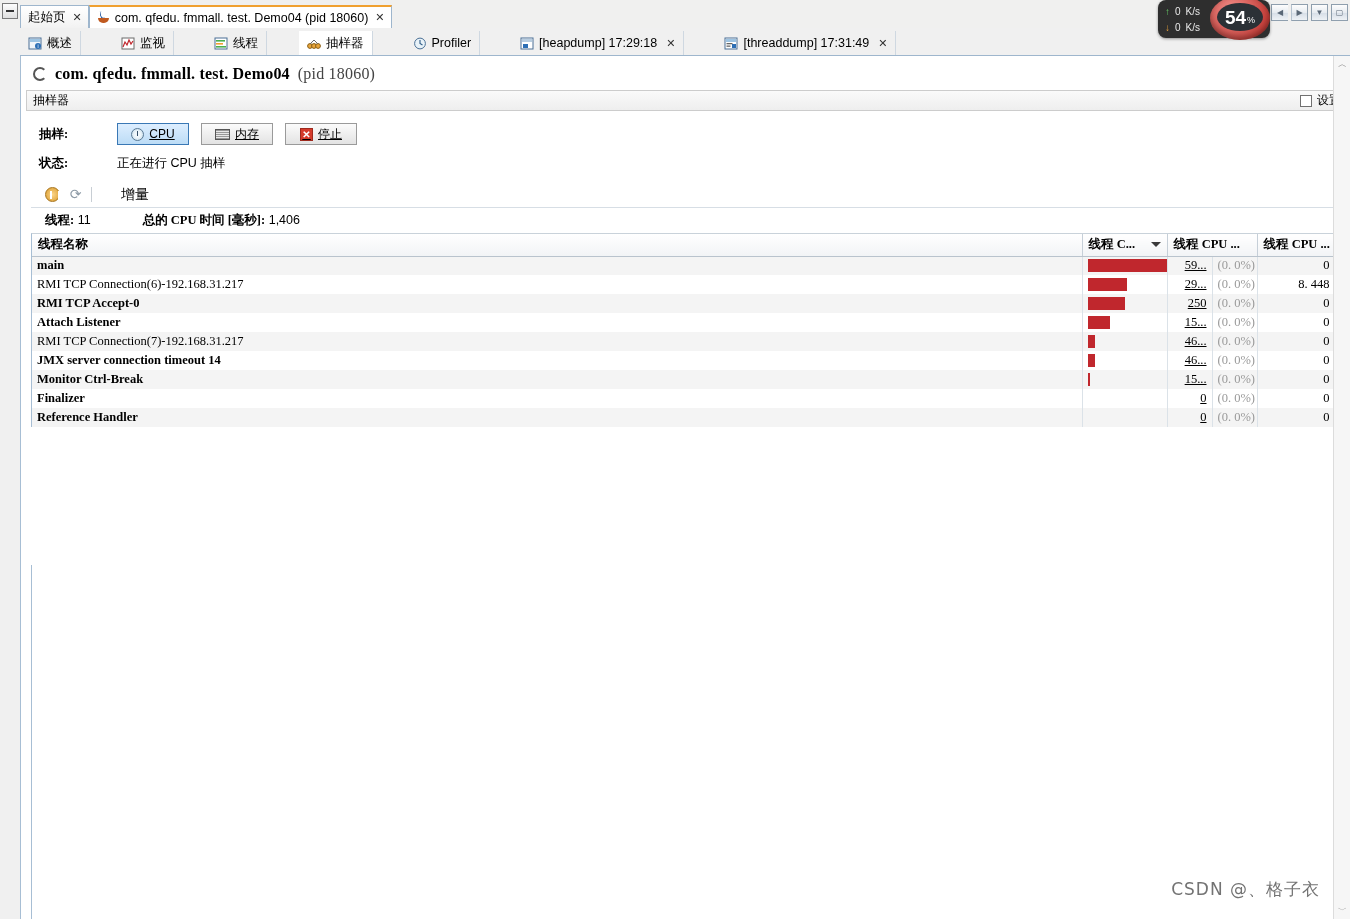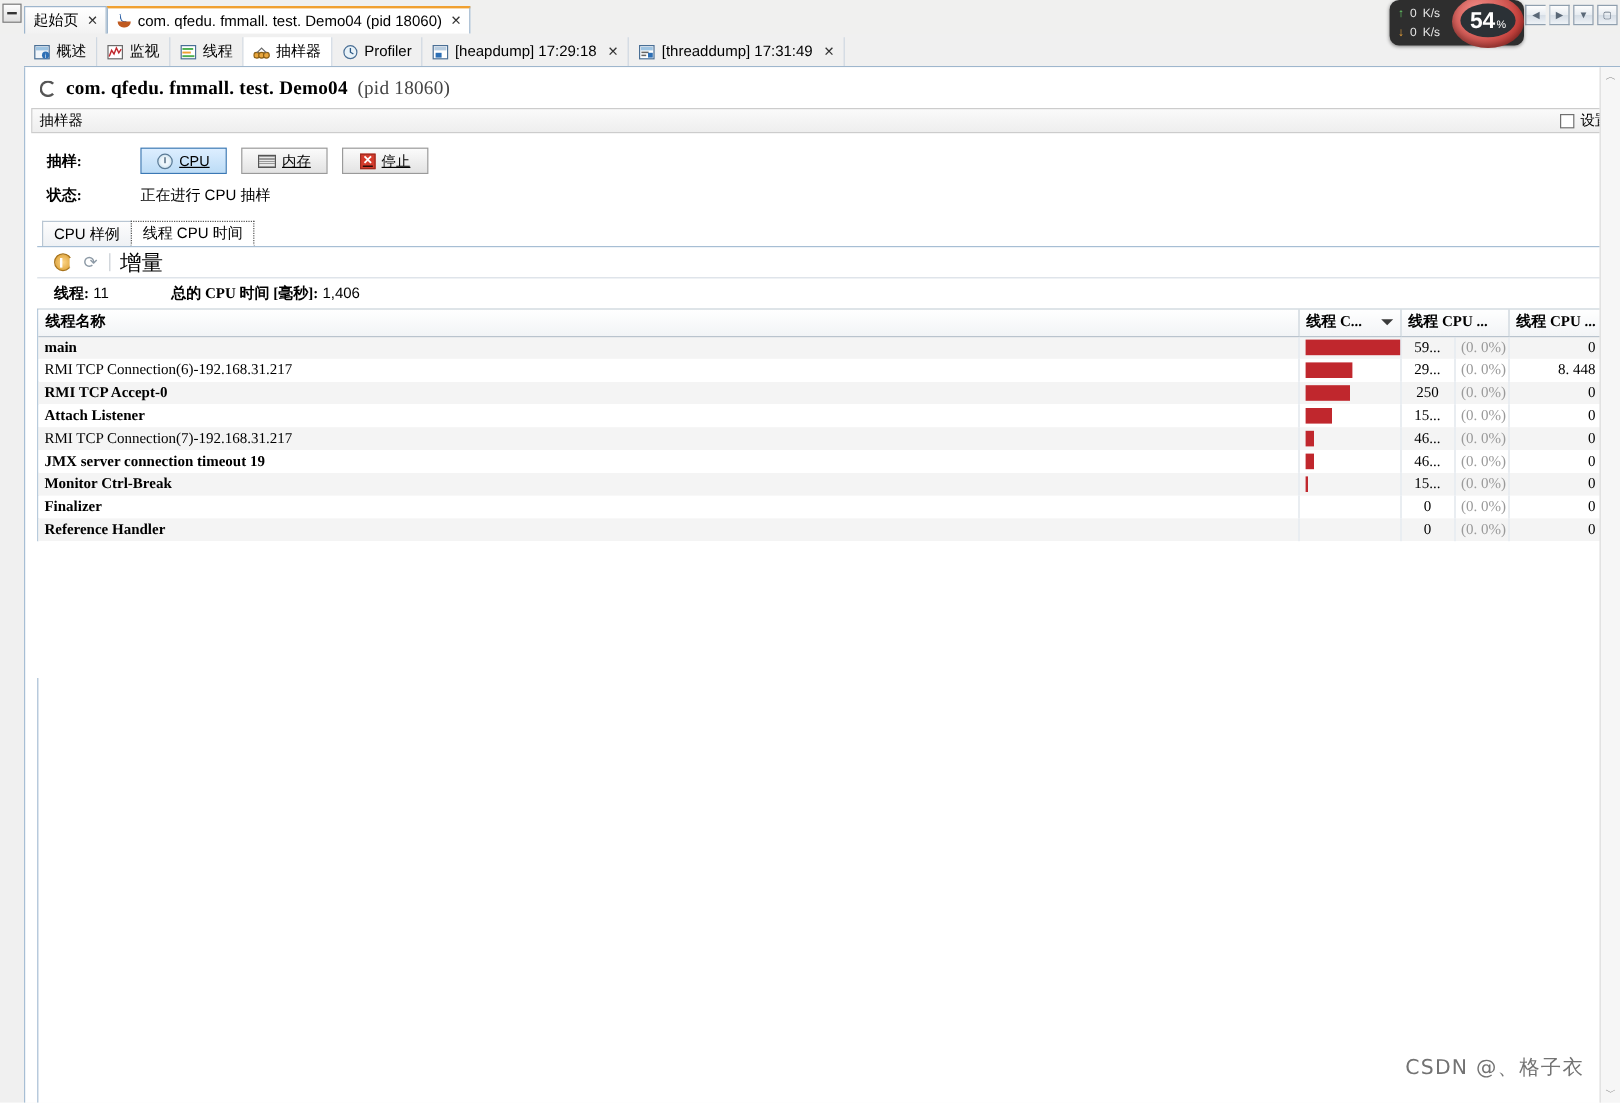--- a/index.html
+++ b/index.html
@@ -97,20 +97,21 @@
     background: #c05a20;
     border-radius: 0 0 5px 5px;
   }
 
   
   .viewtabs {
     position: absolute; left: 20px; top: 31px;
     width: 1330px; height: 25px;
     display: flex; align-items: stretch;
     border-bottom: 1px solid #9eb6cd;
+    gap: 32px;
   }
   .vtab {
     display: flex; align-items: center; gap: 5px;
     padding: 0 8px;
     font-size: 12.5px;
     border-right: 1px solid #cfd8e1;
     background: transparent;
     color: #000;
     white-space: nowrap;
   }
@@ -266,21 +267,21 @@
     content: ""; position: absolute; left: 4px; top: 3px;
     width: 6px; height: 8px;
     border-left: 2px solid #fff; border-right: 2px solid #fff;
   }
   .refreshicon {
     width: 15px; height: 15px;
     color: #8d9aa6; font-size: 14px; line-height: 15px;
     text-align: center;
   }
   .tb-sep { width: 1px; height: 15px; background: #c8ced4; }
-  .tb-text { font-size: 18px; }
+  .tb-text { font-size: 14px; margin-left: 21px; }
 
   .summary-row {
     display: flex; align-items: center;
     height: 25px;
     padding-left: 14px;
     margin-left: 10px;
     font-size: 12.5px;
     gap: 0;
     border-bottom: 1px solid #ffffff;
   }
@@ -333,23 +334,24 @@
   tr.r-odd td { background: #f4f4f4; }
   tr.r-even td { background: #ffffff; }
   td.name.bold { font-weight: bold; }
   td.barcell { padding: 0 3px; }
   .bar {
     height: 13px;
     background: #c0272d;
     display: block;
   }
   td.val {
-    text-align: center;
+    text-align: right;
     padding-right: 0px;
     width: 42px;
+    text-decoration: underline;
   }
   td.pct {
     color: #9a9a9a;
     text-align: right;
     padding-right: 6px;
   }
   td.val2 { text-align: right; padding-right: 6px; }
 
   
   .table-fill {
@@ -556,28 +558,20 @@
           <span class="stopicon">✕</span>
           <span>停止</span>
         </button>
       </div>
       <div class="ctl-row">
         <span class="ctl-label">状态:</span>
         <span class="status-text">正在进行 CPU 抽样</span>
       </div>
     </div>
 
-    <div class="inner-tabs">
-      <div class="itab">
-        <span>CPU 样例</span>
-      </div>
-      <div class="itab active">
-        <span>线程 CPU 时间</span>
-      </div>
-    </div>
 
     <div class="mini-toolbar">
       <span class="pauseicon"></span>
       <span class="refreshicon">⟳</span>
       <span class="tb-sep"></span>
       <span class="tb-text">增量</span>
     </div>
 
     <div class="summary-row">
       <b class="sum-a">线程:</b>
@@ -649,21 +643,21 @@
             <tr class="r-odd">
               <td class="name">RMI TCP Connection(7)-192.168.31.217</td>
               <td class="barcell">
                 <span class="bar" style="width: 7px;"></span>
               </td>
               <td class="val">46...</td>
               <td class="pct">(0. 0%)</td>
               <td class="val2">0</td>
             </tr>
             <tr class="r-even">
-              <td class="name bold">JMX server connection timeout 19</td>
+              <td class="name bold">JMX server connection timeout 14</td>
               <td class="barcell">
                 <span class="bar" style="width: 7px;"></span>
               </td>
               <td class="val">46...</td>
               <td class="pct">(0. 0%)</td>
               <td class="val2">0</td>
             </tr>
             <tr class="r-odd">
               <td class="name bold">Monitor Ctrl-Break</td>
               <td class="barcell">

